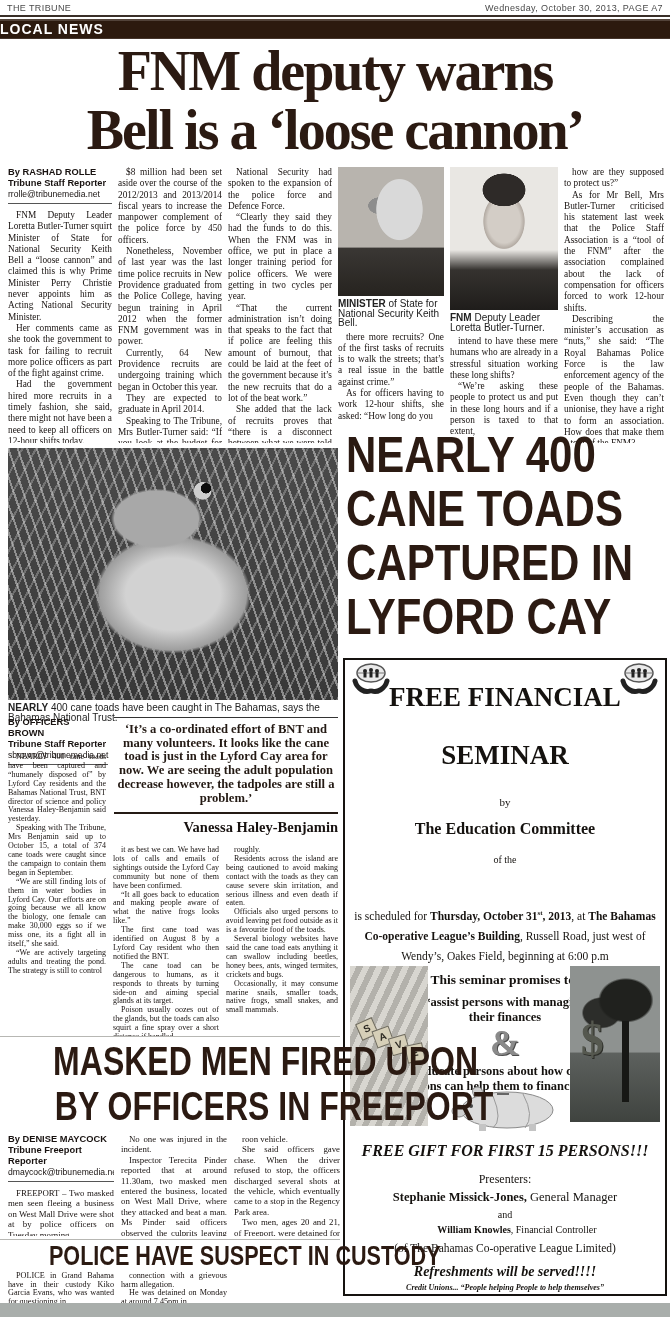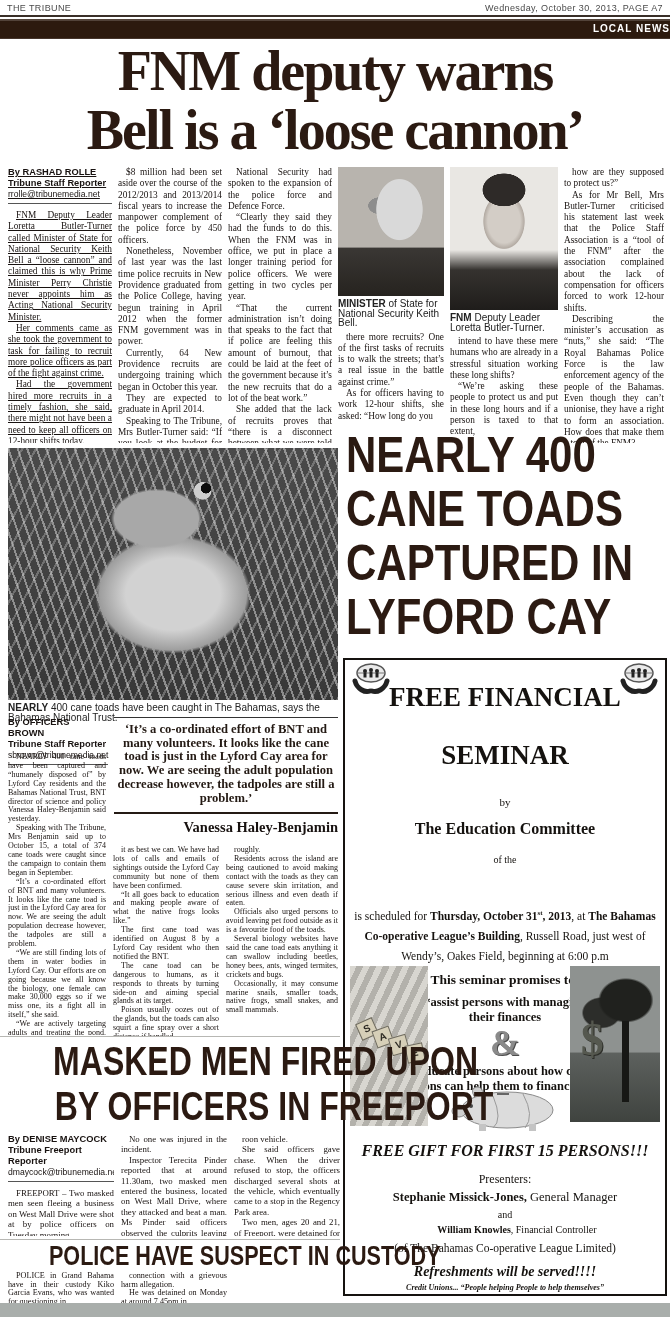--- a/index.html
+++ b/index.html
@@ -4,22 +4,22 @@
 <style>
   html,body{margin:0;padding:0;background:#fff;}
   body{width:670px;height:1317px;position:relative;overflow:hidden;
        font-family:"Liberation Serif",serif;color:#181210;}
   .abs{position:absolute;}
   
   .mast{font-family:"Liberation Sans",sans-serif;font-size:9px;color:#4a4a4a;letter-spacing:.4px;}
   .mastrule{left:0;top:15px;width:670px;height:2px;background:#3a2f28;}
   .banner{left:0;top:19px;width:670px;height:20px;background:#2c1a0e;
           box-shadow:inset 0 2px 0 rgba(255,255,255,.18), inset 0 -1px 0 rgba(255,255,255,.12);}
-  .banner span{display:block;text-align:right;color:#fff;font-family:"Liberation Sans",sans-serif;
-          font-weight:bold;font-size:10px;line-height:20px;letter-spacing:1px;}
+  .banner span{display:block;text-align:left;color:#fff;font-family:"Liberation Sans",sans-serif;
+          font-weight:bold;font-size:14px;line-height:20px;letter-spacing:1px;}
   
   .lead-head{left:0;top:42px;width:670px;text-align:center;color:#2b1a12;
              font-weight:bold;font-size:56px;line-height:59px;letter-spacing:-2px;}
   
   .byline{font-family:"Liberation Sans",sans-serif;font-weight:bold;font-size:9.3px;line-height:11px;
           border-bottom:1px solid #555;padding-bottom:3px;margin-bottom:6px;}
   .byline .em{font-weight:normal;font-size:8.6px;display:block;}
   .cols{display:flex;}
   .news p{margin:0;text-indent:8px;text-align:justify;}
   .lead-text{font-size:9.3px;line-height:11.3px;}
@@ -90,28 +90,28 @@
 <div class="abs banner">
   <span>LOCAL NEWS</span>
 </div>
 
 <div class="abs lead-head">
   <div>FNM deputy warns</div>
   <div>Bell is a ‘loose cannon’</div>
 </div>
 
 <div class="abs cols news lead-text" style="left:8px;top:167px;width:658px;height:276px;gap:6px;">
-  <div class="col" style="width:104px;text-decoration:underline;">
+  <div class="col" style="width:104px;">
     <div class="byline">
       <span>By RASHAD ROLLE</span><br>
       <span>Tribune Staff Reporter</span>
       <span class="em">rrolle@tribunemedia.net</span>
     </div>
     <div>
-        <p>FNM Deputy Leader Loretta Butler-Turner called Minister of State for National Security Keith Bell a “loose cannon” and claimed this is why Prime Minister Perry Christie never appoints him as Acting National Security Minister.</p>
+        <p>FNM Deputy Leader Loretta Butler-Turner squirt Minister of State for National Security Keith Bell a “loose cannon” and claimed this is why Prime Minister Perry Christie never appoints him as Acting National Security Minister.</p>
         <p>Her comments came as she took the government to task for failing to recruit more police officers as part of the fight against crime.</p>
         <p>Had the government hired more recruits in a timely fashion, she said, there might not have been a need to keep all officers on 12-hour shifts today.</p>
       </div>
   </div>
   <div class="col" style="width:104px;">
     <div>
         <p>$8 million had been set aside over the course of the 2012/2013 and 2013/2014 fiscal years to increase the manpower complement of the police force by 450 officers.</p>
         <p>Nonetheless, November of last year was the last time police recruits in New Providence graduated from the Police College, having begun training in April 2012 when the former FNM government was in power.</p>
         <p>Currently, 64 New Providence recruits are undergoing training which began in October this year.</p>
         <p>They are expected to graduate in April 2014.</p>
@@ -171,21 +171,20 @@
 <div class="abs" style="left:114px;top:717px;width:224px;">
   <div class="pq">‘It’s a co-ordinated effort of BNT and many volunteers. It looks like the cane toad is just in the Lyford Cay area for now. We are seeing the adult population decrease however, the tadpoles are still a problem.’</div>
   <div class="pq-rule"></div>
   <div class="pq-attr">Vanessa Haley-Benjamin</div>
 </div>
 
 <div class="abs news toad-text col" style="left:8px;top:753px;width:98px;height:282px;">
   <div>
       <p>NEARLY 400 cane toads have been captured and “humanely disposed of” by Lyford Cay residents and the Bahamas National Trust, BNT director of science and policy Vanessa Haley-Benjamin said yesterday.</p>
       <p>Speaking with The Tribune, Mrs Benjamin said up to October 15, a total of 374 cane toads were caught since the campaign to contain them began in September.</p>
-      <p>“It’s a co-ordinated effort of BNT and many volunteers. It looks like the cane toad is just in the Lyford Cay area for now. We are seeing the adult population decrease however, the tadpoles are still a problem.</p>
       <p>“We are still finding lots of them in water bodies in Lyford Cay. Our efforts are on going because we all know the biology, one female can make 30,000 eggs so if we miss one, its a fight all in itself,” she said.</p>
       <p>“We are actively targeting adults and treating the pond. The strategy is still to control</p>
     </div>
 </div>
 <div class="abs news toad-text col" style="left:113px;top:846px;width:106px;height:190px;">
   <div>
       <p>it as best we can. We have had lots of calls and emails of sightings outside the Lyford Cay community but none of them have been confirmed.</p>
       <p>“It all goes back to education and making people aware of what the native frogs looks like.”</p>
       <p>The first cane toad was identified on August 8 by a Lyford Cay resident who then notified the BNT.</p>
       <p>The cane toad can be dangerous to humans, as it responds to threats by turning side-on and aiming special glands at its target.</p>

